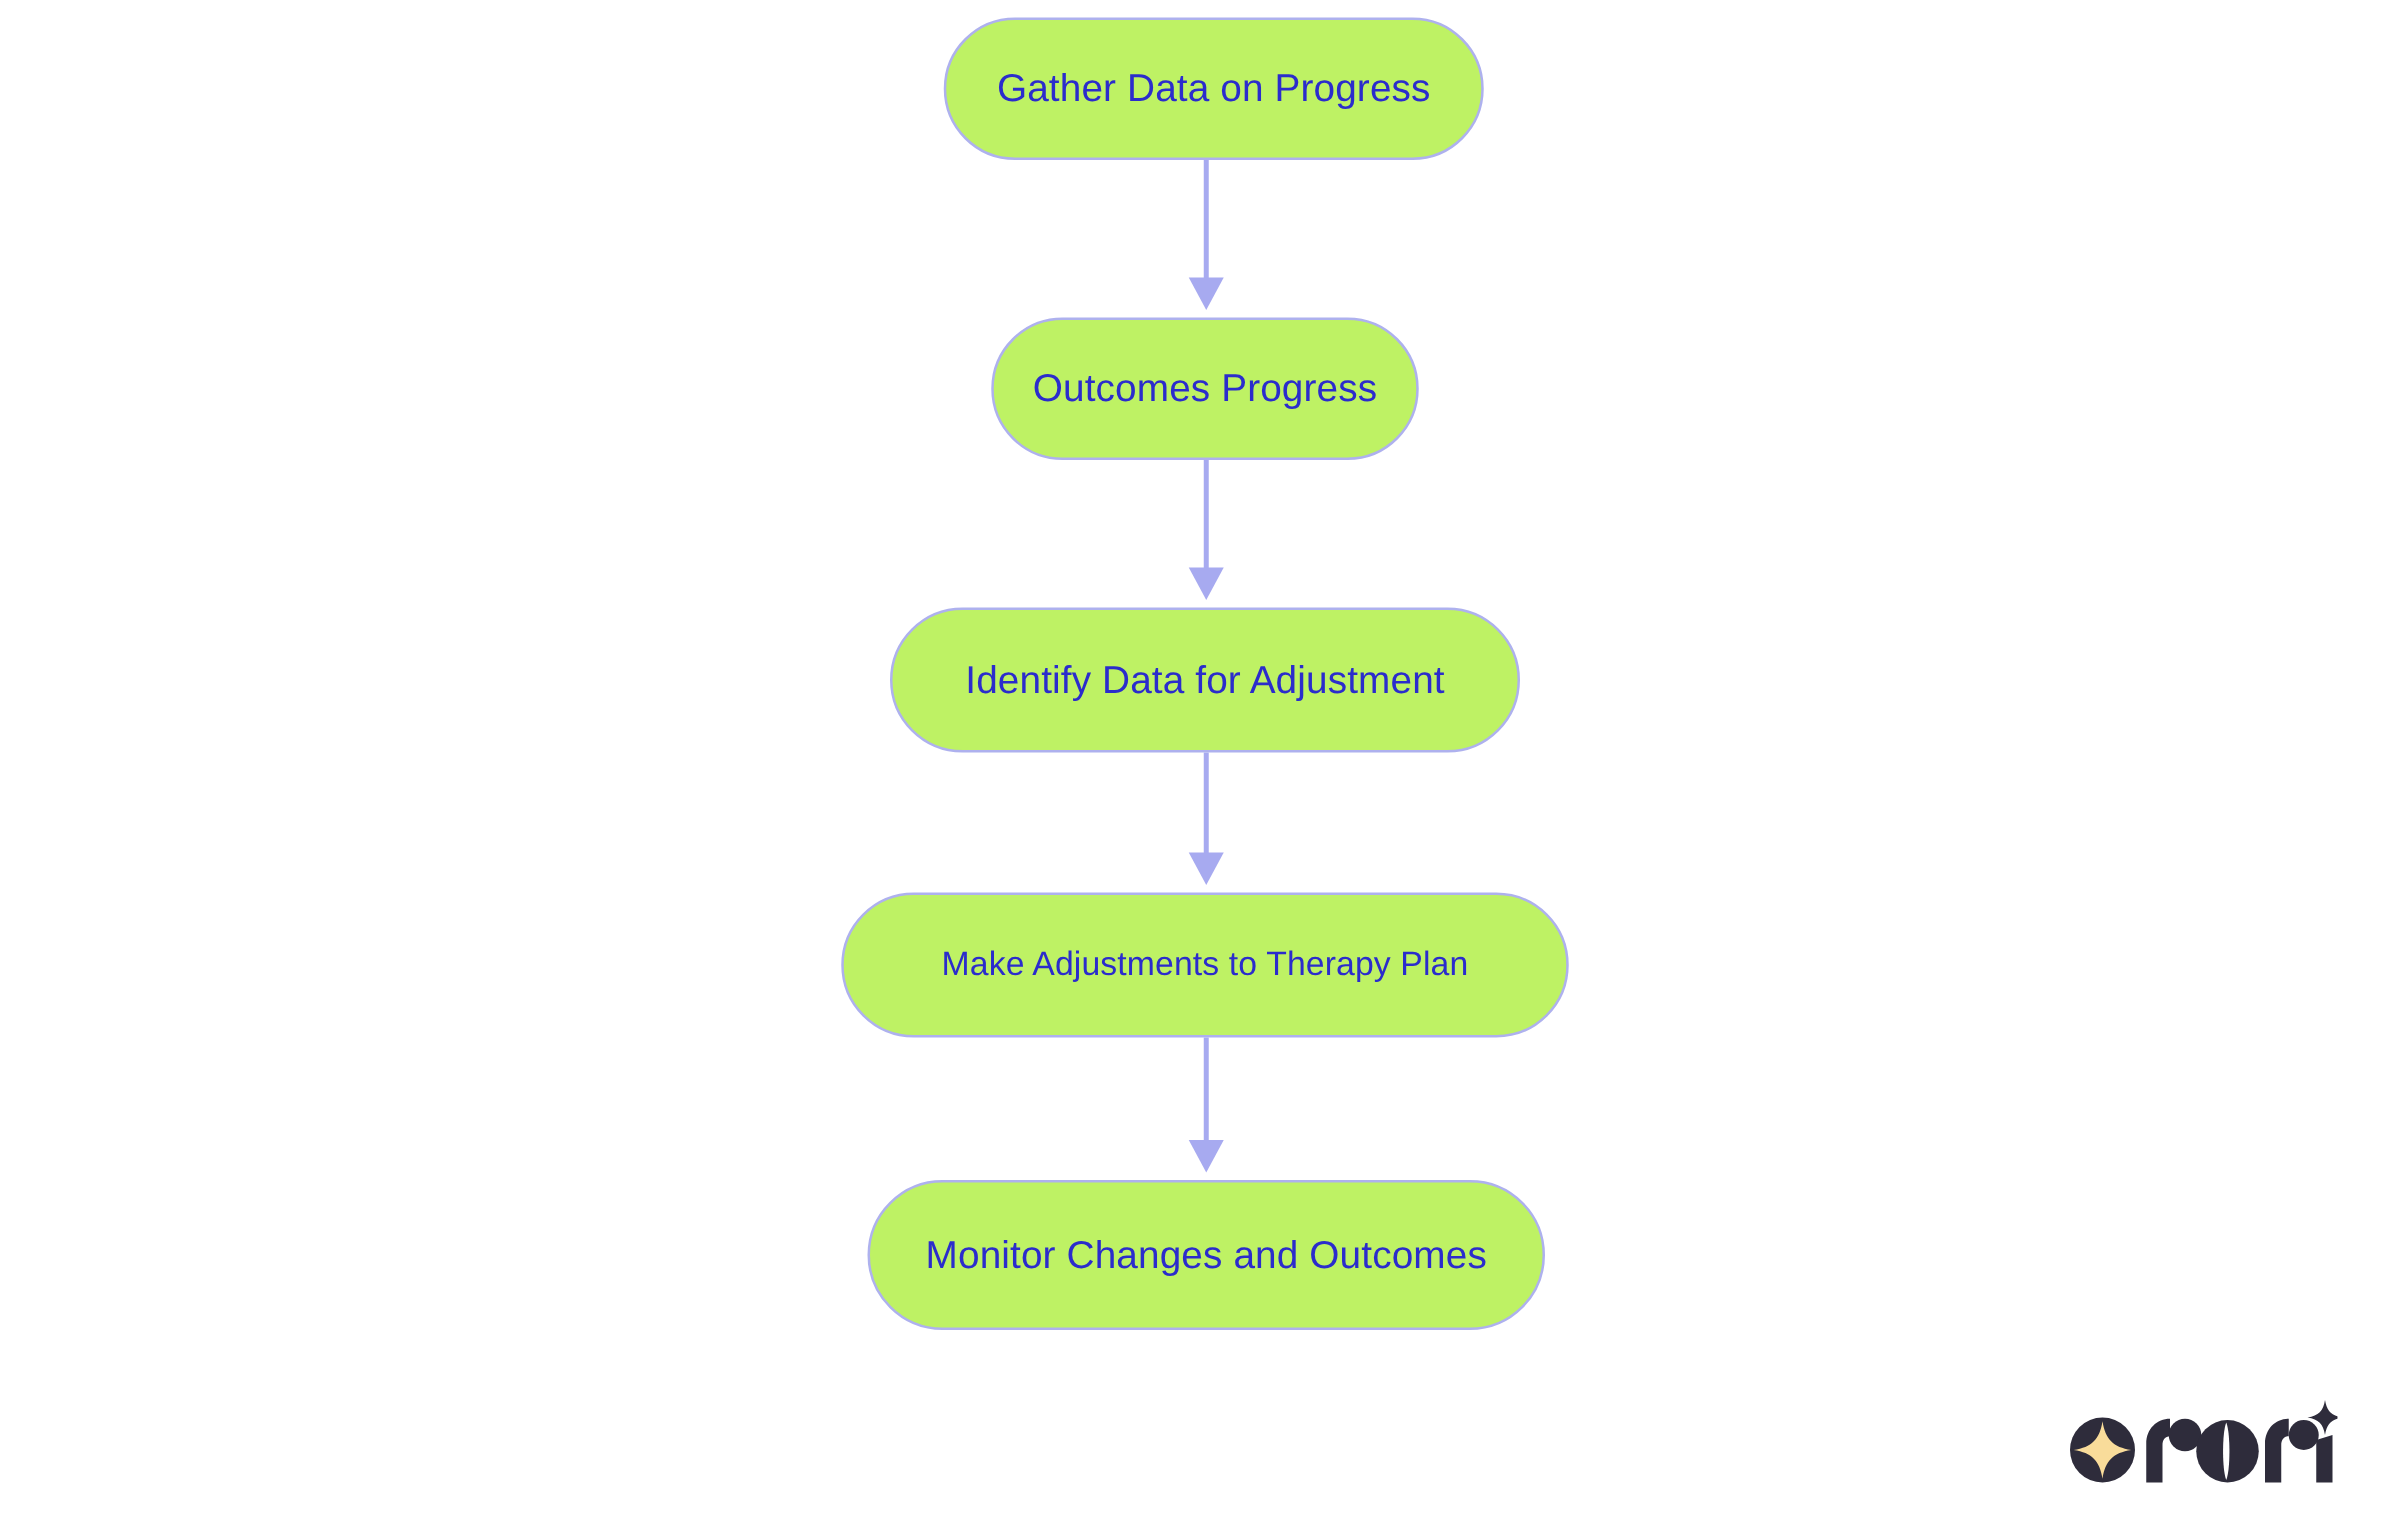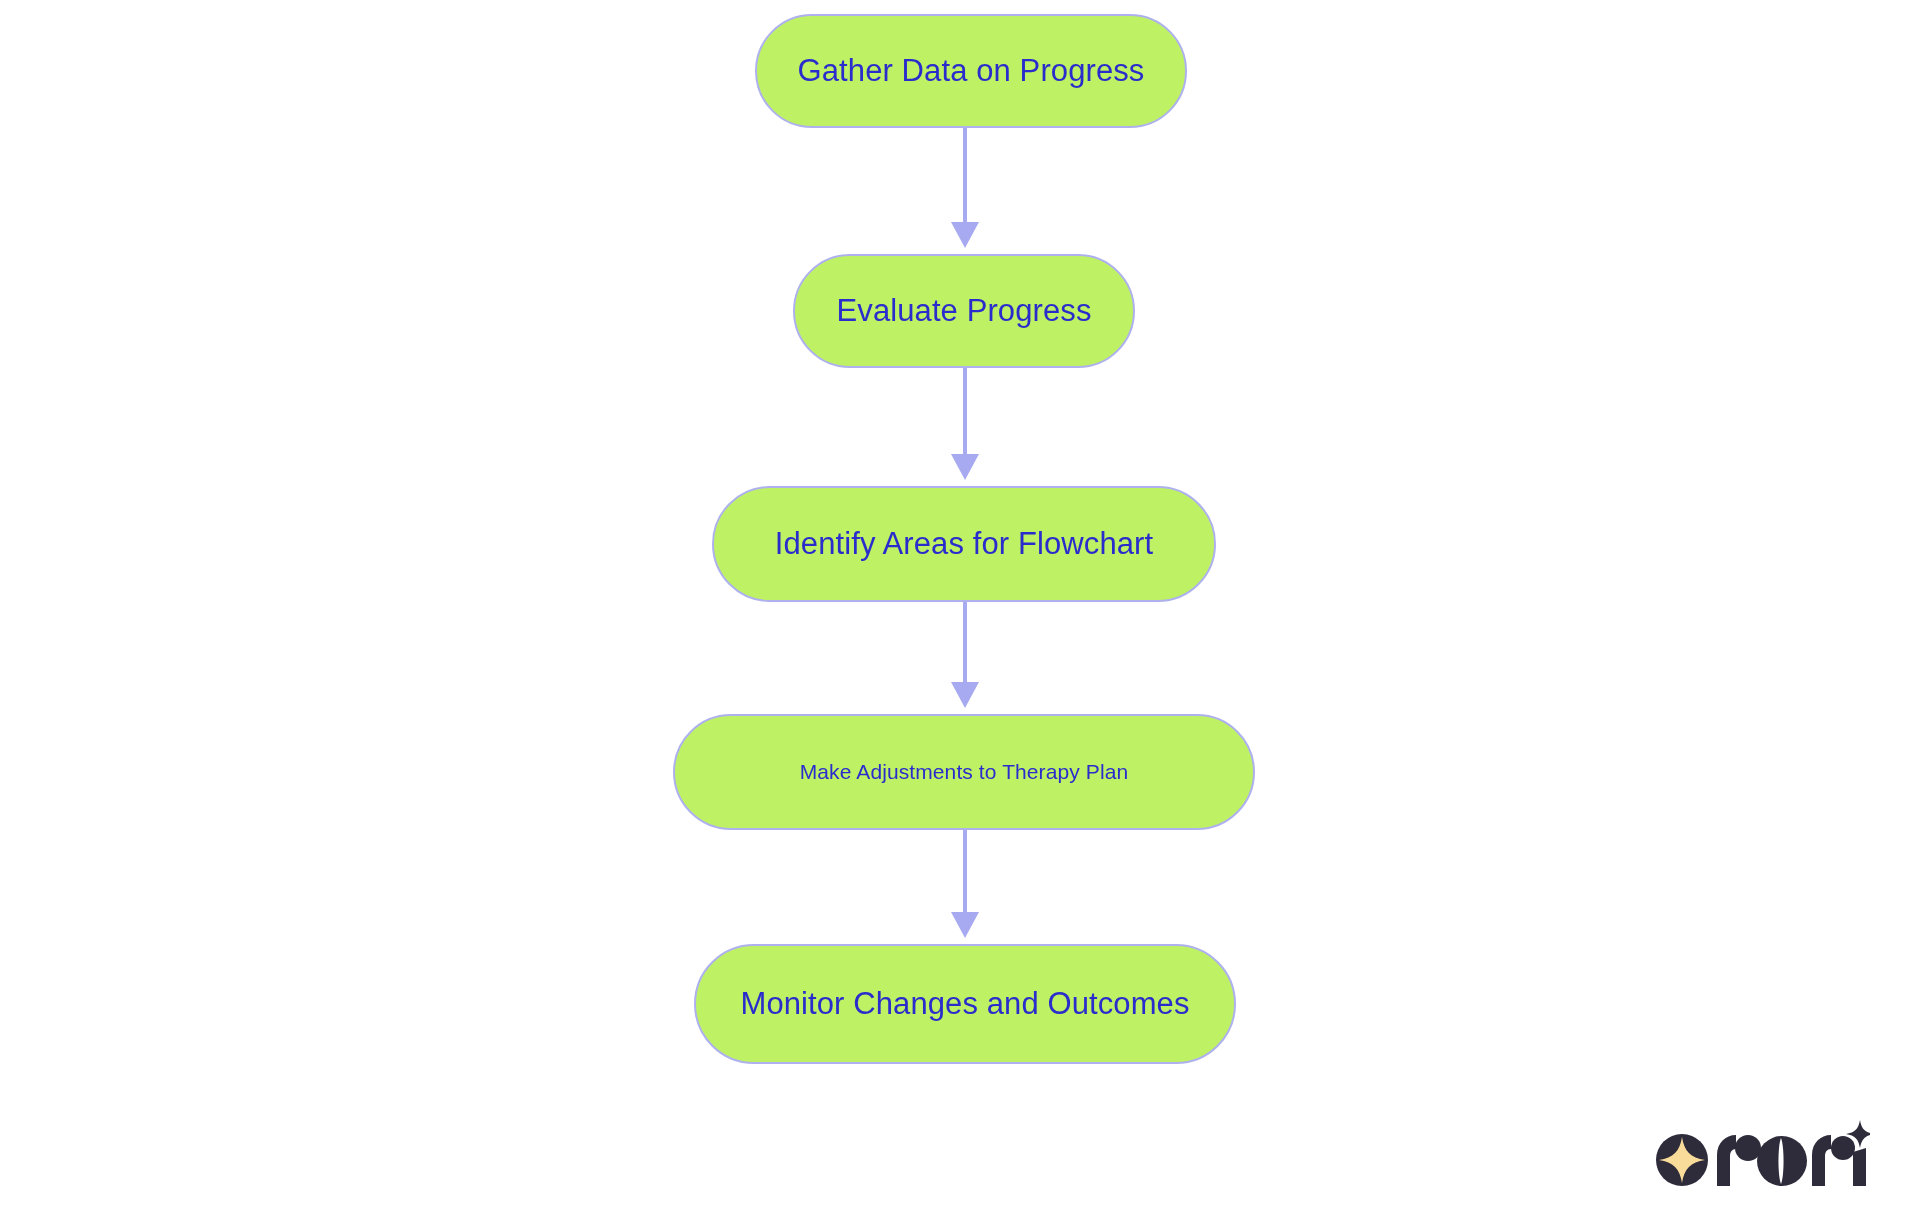--- a/index.html
+++ b/index.html
@@ -48,21 +48,21 @@
   #node-1 { left: 755px;  top: 14px;   width: 432px; height: 114px; }
   #node-2 { left: 793px;  top: 254px;  width: 342px; height: 114px; }
   #node-3 { left: 712px;  top: 486px;  width: 504px; height: 116px; }
   #node-4 { left: 673px;  top: 714px;  width: 582px; height: 116px; }
   #node-5 { left: 694px;  top: 944px;  width: 542px; height: 120px; }
 
   .node-label { font-size: 31px; }
   #node-1 .node-label { font-size: 31px; }
   #node-2 .node-label { font-size: 31px; }
   #node-3 .node-label { font-size: 31px; }
-  #node-4 .node-label { font-size: 21px; }
+  #node-4 .node-label { font-size: 27px; }
   #node-5 .node-label { font-size: 31px; }
 
   
   .connector {
     position: absolute;
     left: 0;
     top: 0;
     pointer-events: none;
   }
 
@@ -101,25 +101,25 @@
     <line x1="965" y1="830" x2="965" y2="914" stroke="#a7aaf0" stroke-width="4"></line>
     <polygon points="951,912 979,912 965,938" fill="#a7aaf0"></polygon>
   </g>
 </svg>
 
 <div class="flow-node" id="node-1">
   <span class="node-label">Gather Data on Progress</span>
 </div>
 
 <div class="flow-node" id="node-2">
-  <span class="node-label">Evaluate Progress</span>
+  <span class="node-label">Outcomes Progress</span>
 </div>
 
 <div class="flow-node" id="node-3">
-  <span class="node-label">Identify Areas for Flowchart</span>
+  <span class="node-label">Identify Data for Adjustment</span>
 </div>
 
 <div class="flow-node" id="node-4">
   <span class="node-label">Make Adjustments to Therapy Plan</span>
 </div>
 
 <div class="flow-node" id="node-5">
   <span class="node-label">Monitor Changes and Outcomes</span>
 </div>
 

